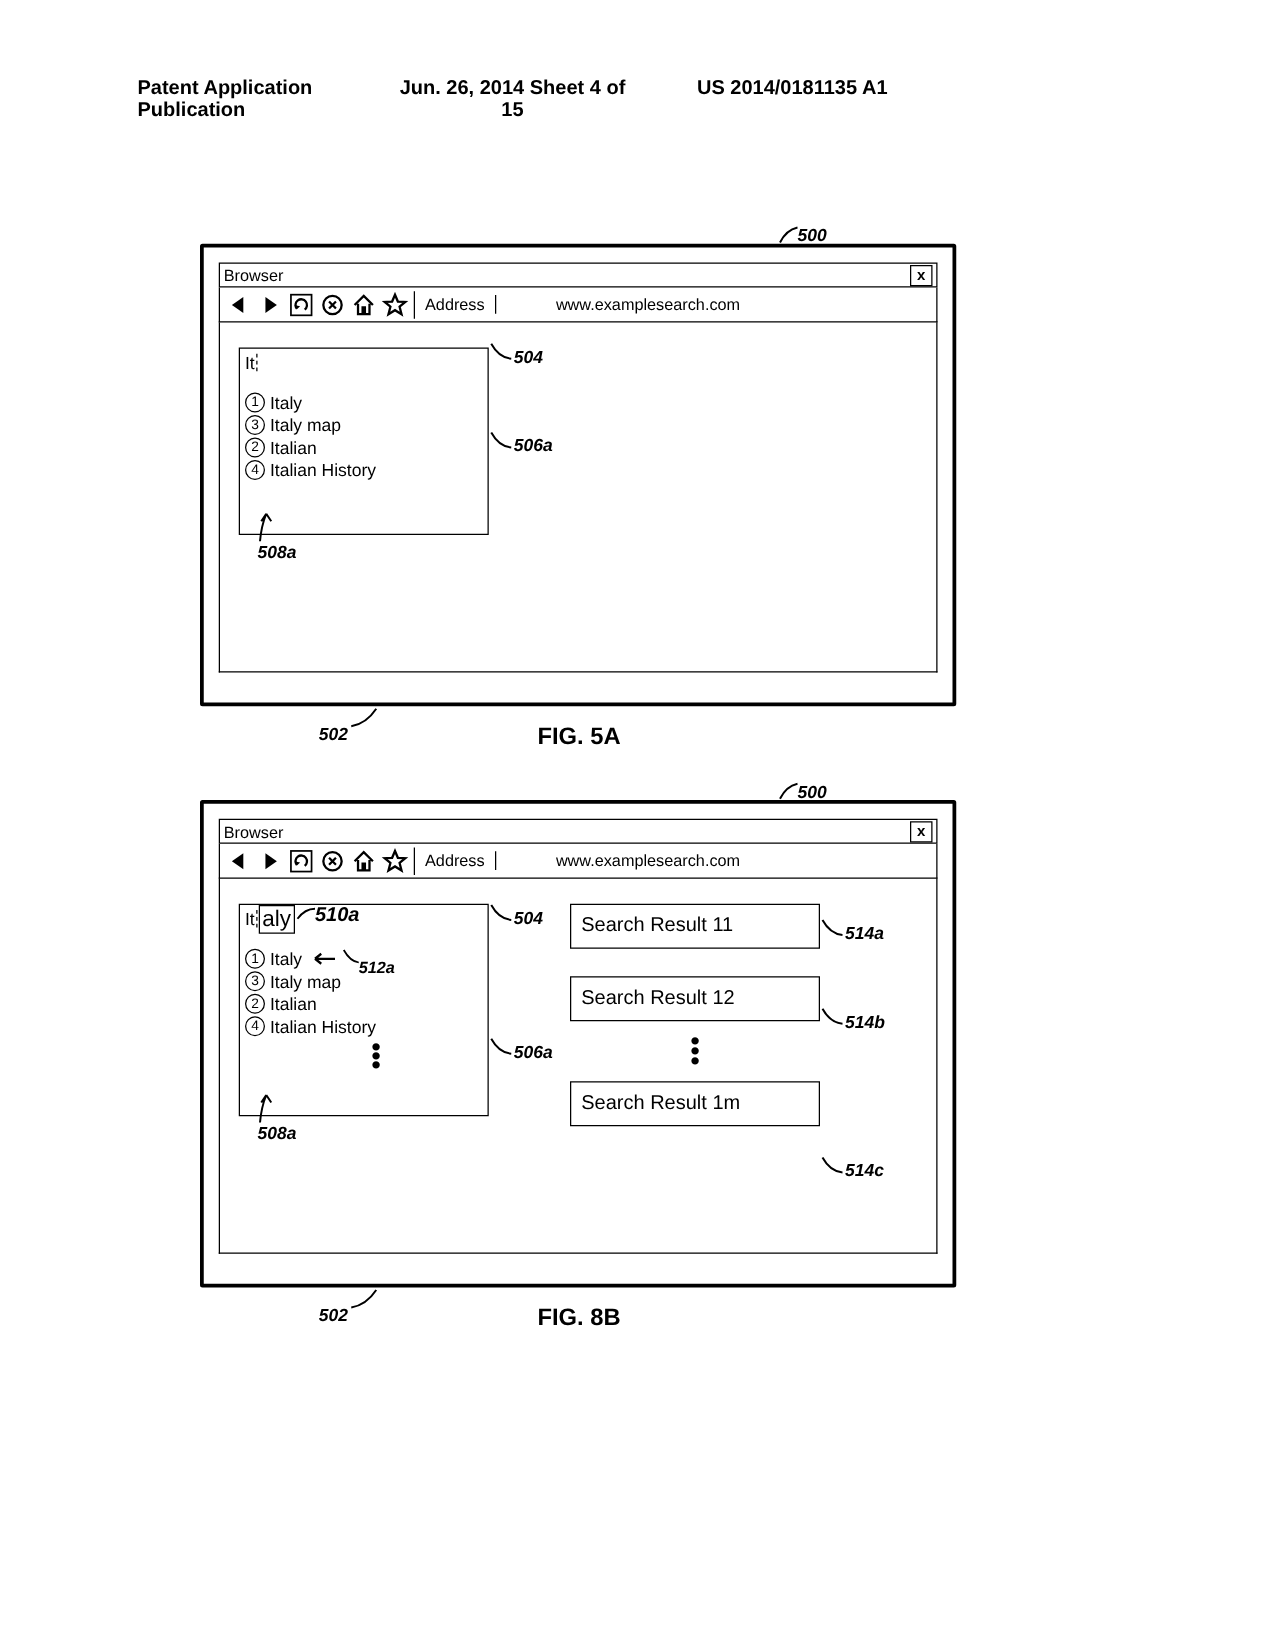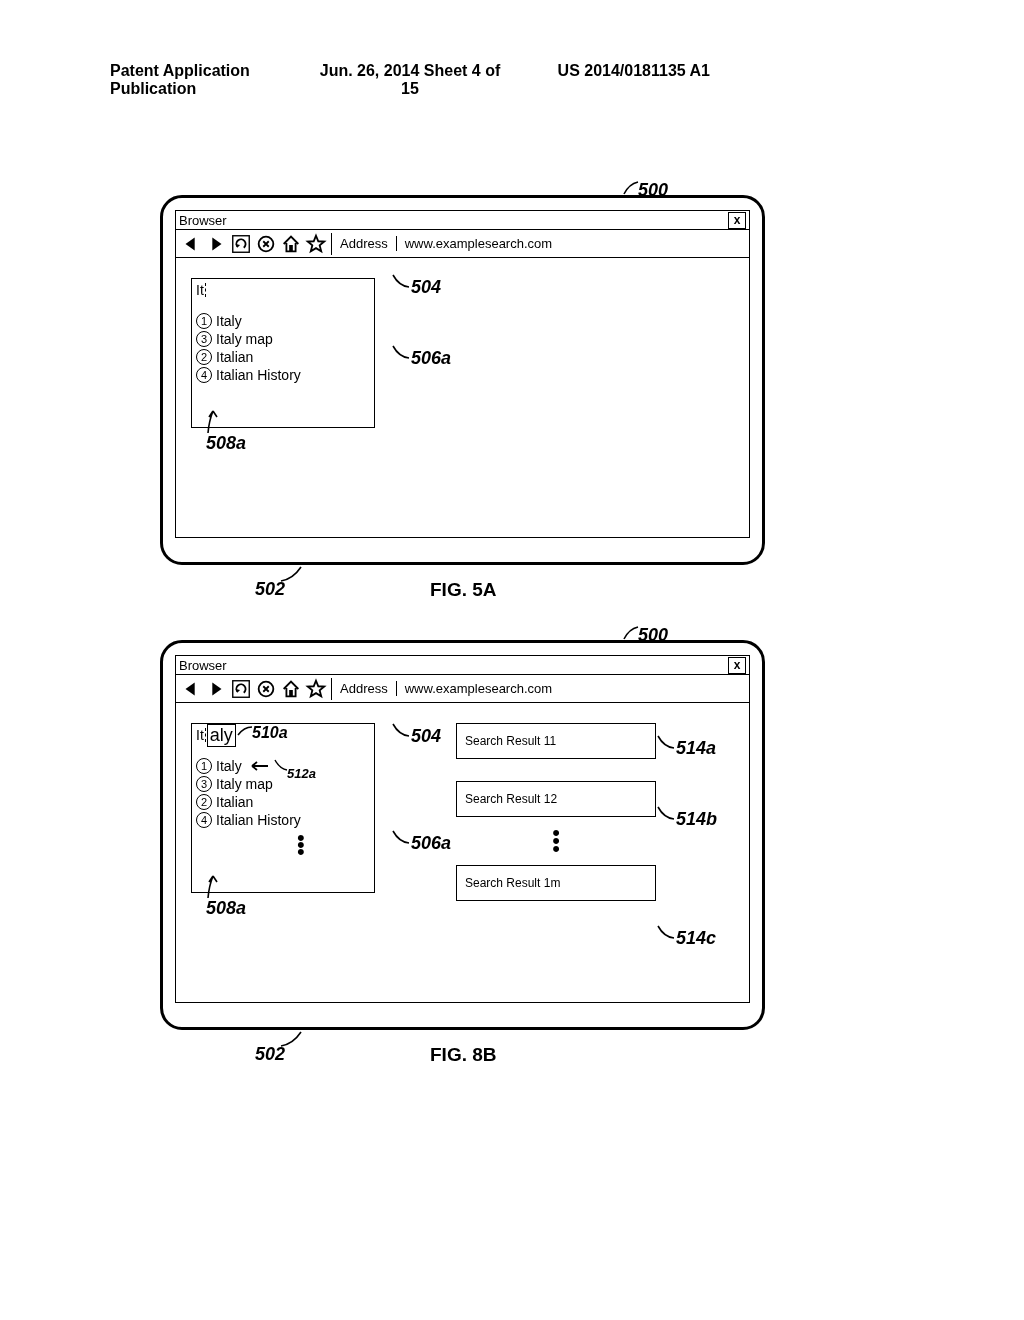--- a/index.html
+++ b/index.html
@@ -22,21 +22,21 @@
   .page-header .hc { flex: 1; text-align: center; }
   .page-header .hr { flex: 1; text-align: right; }
 
   .figure-container { position: absolute; }
   #figA { top: 195px; left: 160px; }
   #figB { top: 640px; left: 160px; }
 
   .device {
     width: 605px;
     border: 3px solid #000;
-    border-radius: 22px;
+    border-radius: 2px;
     padding: 12px;
     position: relative;
     background: #fff;
   }
   .device-body { min-height: 340px; }
   #figB .device-body { min-height: 360px; }
 
   .titlebar {
     border: 1.5px solid #000;
     display: flex;
@@ -71,33 +71,34 @@
     display: flex; align-items: center;
     padding: 0 8px;
     border-right: 1.5px solid #000;
     font-size: 13px;
   }
   .addr-value {
     display: flex; align-items: center;
     padding: 0 8px;
     font-size: 13px;
     flex: 1;
+    margin-left: 40px;
   }
 
   .content-area {
     border: 1.5px solid #000;
     border-top: none;
     padding: 20px 15px 60px 15px;
     position: relative;
     min-height: 280px;
   }
   #figB .content-area { min-height: 300px; }
 
   .sugg-panel {
-    width: 184px;
+    width: 200px;
     height: 150px;
     border: 1.5px solid #000;
     padding: 2px 4px 4px 4px;
     position: relative;
   }
   .search-typed {
     font-size: 14px;
     display: inline-flex; align-items: center;
     gap: 0;
     height: 18px;
@@ -128,38 +129,38 @@
     left: 280px; top: 20px;
     display: flex; flex-direction: column;
     gap: 22px;
     align-items: flex-start;
   }
   .result-box {
     width: 200px; height: 36px;
     border: 1.5px solid #000;
     display: flex; align-items: center;
     padding: 0 8px;
-    font-size: 12px;
+    font-size: 16px;
     position: relative;
   }
   .vdots {
     font-size: 22px;
     line-height: 8px;
     letter-spacing: 0;
     text-align: center;
     width: 200px;
     margin: -10px 0;
   }
   .vdots span { display: block; line-height: 8px; }
 
   .callout {
     position: absolute;
     font-style: italic;
     font-weight: bold;
-    font-size: 18px;
+    font-size: 14px;
   }
   .callout svg { position: absolute; }
 
   .fig-caption {
     position: absolute;
     font-size: 19px;
     font-weight: bold;
     text-align: center;
   }
 

